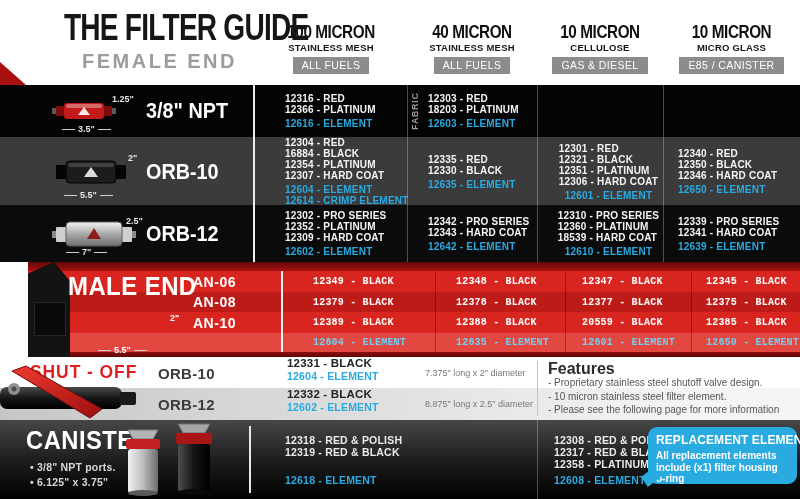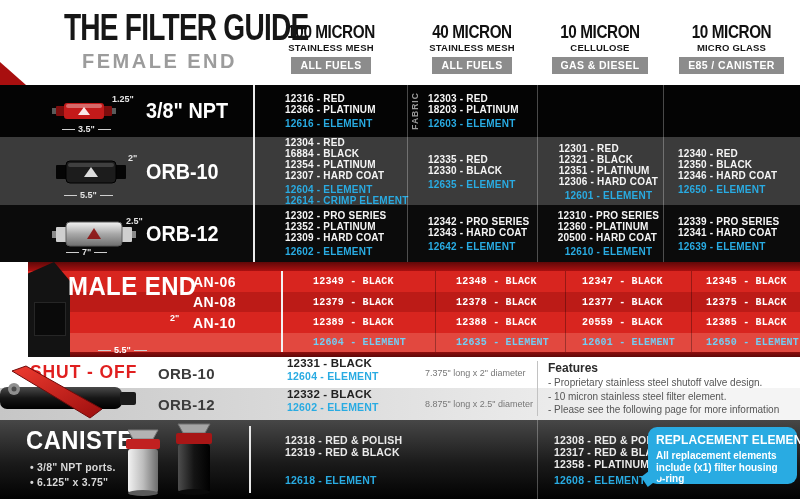--- a/index.html
+++ b/index.html
@@ -9,21 +9,21 @@
   
   .header { height:85px; display:grid; grid-template-columns:255px 152px 130px 126px 137px; background:#fff; }
   .brand { position:relative;padding-left:36px; }
   .title { display:inline-block; margin:10px 0 0 28px; font-size:36px; font-weight:900; color:#161616;
            letter-spacing:-1px; line-height:1; transform:scaleX(0.78); transform-origin:0 0; white-space:nowrap; }
   .subtitle { margin:4px 0 0 46px; font-size:20px; font-weight:bold; color:#9c9c9c; letter-spacing:2.5px; }
   .chead { text-align:center; padding-top:23px; }
   .chead .micron { font-size:18px; font-weight:900; color:#111; line-height:1; letter-spacing:-0.5px;
                    transform:scaleX(0.85); white-space:nowrap; }
   .chead .media  { font-size:9.5px; font-weight:bold; color:#161616; margin-top:1px; letter-spacing:0.2px; }
-  .badge { display:inline-block; background:#8c8c8c; color:#fff; font-size:10.5px; font-weight:bold;
+  .badge { display:inline-block; background:#8c8c8c; color:#fff; font-size:10.5px; font-weight:normal;
            padding:2px 9px 3px; margin-top:4px; letter-spacing:0.4px; }
 
   
   .trow { display:grid; grid-template-columns:255px 152px 130px 126px 137px; position:relative; }
   .row-npt   { height:52px; background:#040404; }
   .row-orb10 { height:68px; background:#3b3b3b; }
   .row-orb12 { height:57px; background:#0b0b0b; }
   .rlabel { position:relative; border-right:2px solid #ececec; }
   .row-label { position:absolute; left:146px; top:50%; transform:translateY(-50%) scaleX(0.9);
                transform-origin:0 50%; font-size:22px; font-weight:900; color:#fff; white-space:nowrap; }
@@ -77,21 +77,21 @@
   .sr2 { height:32px; background:linear-gradient(90deg,#c6c6c6,#f4f4f4 85%); }
   .so-label { position:absolute; left:158px; top:50%; transform:translateY(-50%); font-size:15px;
               font-weight:900; color:#3c3c3c; letter-spacing:0.3px; }
   .so-cell { display:flex; flex-direction:column; padding-left:32px; }
   .s-part { font-size:11.5px; font-weight:900; color:#222; line-height:12.5px; letter-spacing:0.2px; }
   .s-elem { font-size:10.5px; font-weight:bold; color:#29abe2; line-height:12px; letter-spacing:0.2px; }
   .so-size { display:flex; align-items:center; padding-left:18px; font-size:9px; color:#777; }
   .shut-title { position:absolute; left:30px; top:4px; font-size:19px; font-weight:900; color:#e01f1f;
                 letter-spacing:1px; transform:scaleX(0.92); transform-origin:0 0; white-space:nowrap; z-index:4; }
   .features { position:absolute; left:548px; top:4px; width:248px; }
-  .feat-title { font-size:12px; font-weight:bold; color:#2b2b2b; line-height:15px; }
+  .feat-title { font-size:16px; font-weight:bold; color:#2b2b2b; line-height:15px; }
   .feat-line { font-size:10px; color:#555; line-height:13.5px; white-space:nowrap; }
   .shut-div { position:absolute; left:537px; top:4px; bottom:4px; width:1px; background:#c2c2c2; }
   .valve { position:absolute; left:0; top:6px; z-index:5; }
 
   
   .can { position:relative; height:79px; background:linear-gradient(180deg,#474747 0%,#1a1a1a 55%,#020202 100%); }
   .can-div { position:absolute; left:249px; top:6px; bottom:6px; width:2px; background:#e8e8e8; }
   .can-grid { position:absolute; inset:0; display:grid; grid-template-columns:255px 152px 130px 126px 137px; }
   .ccell { display:flex; flex-direction:column; justify-content:center; position:relative; }
   .ccell.k1 { padding-left:30px;gap:12px; }
@@ -295,21 +295,21 @@
           <div class="part-line">12343 - HARD COAT</div>
         </div>
       <div class="elems">
           <div class="elem-line">12642 - ELEMENT</div>
         </div>
     </div>
     <div class="cell c3">
       <div class="parts">
           <div class="part-line">12310 - PRO SERIES</div>
           <div class="part-line">12360 - PLATINUM</div>
-          <div class="part-line">20500 - HARD COAT</div>
+          <div class="part-line">18539 - HARD COAT</div>
         </div>
       <div class="elems">
           <div class="elem-line">12610 - ELEMENT</div>
         </div>
     </div>
     <div class="cell c4">
       <div class="parts">
           <div class="part-line">12339 - PRO SERIES</div>
           <div class="part-line">12341 - HARD COAT</div>
         </div>

